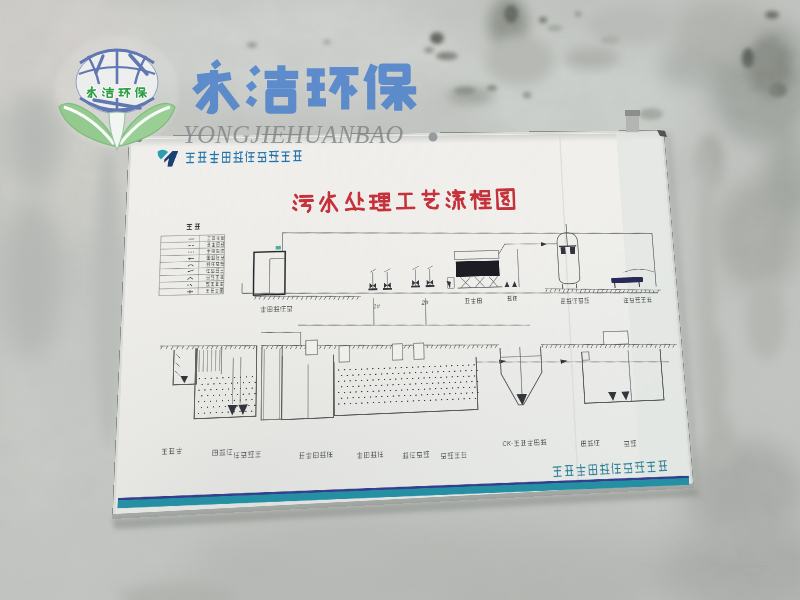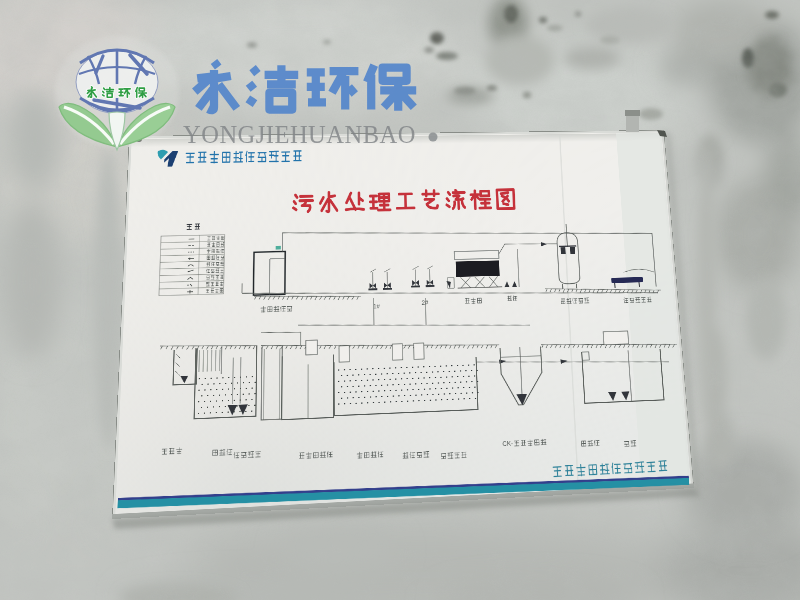--- a/index.html
+++ b/index.html
@@ -1,15 +1,15 @@
 <!DOCTYPE html>
 <html><head><meta charset="utf-8"><style>
 html,body{margin:0;padding:0;width:800px;height:600px;overflow:hidden;background:#c5c8c4;
 font-family:"Liberation Sans",sans-serif;}
-#stage{position:absolute;inset:0;width:800px;height:600px;overflow:hidden;filter:blur(0.4px);}
+#stage{position:absolute;inset:0;width:800px;height:600px;overflow:hidden;filter:blur(0.4px);font-style:italic;}
 .poster{position:absolute;left:0;top:0;width:1000px;height:680px;transform-origin:0 0;
 transform:matrix3d(0.576540,0.002133,0,0.00006256,-0.038832,0.499138,0,-0.00012350,0,0,1,0,129.00,136.00,0,1);}
 .wm{position:absolute;left:0;top:0;}
 </style></head><body>
 <div id="stage">
 <svg width="800" height="600" style="position:absolute;left:0;top:0">
 <defs>
 <filter id="bl20" x="-50%" y="-50%" width="200%" height="200%">
           <feGaussianBlur stdDeviation="20"></feGaussianBlur>
         </filter>

